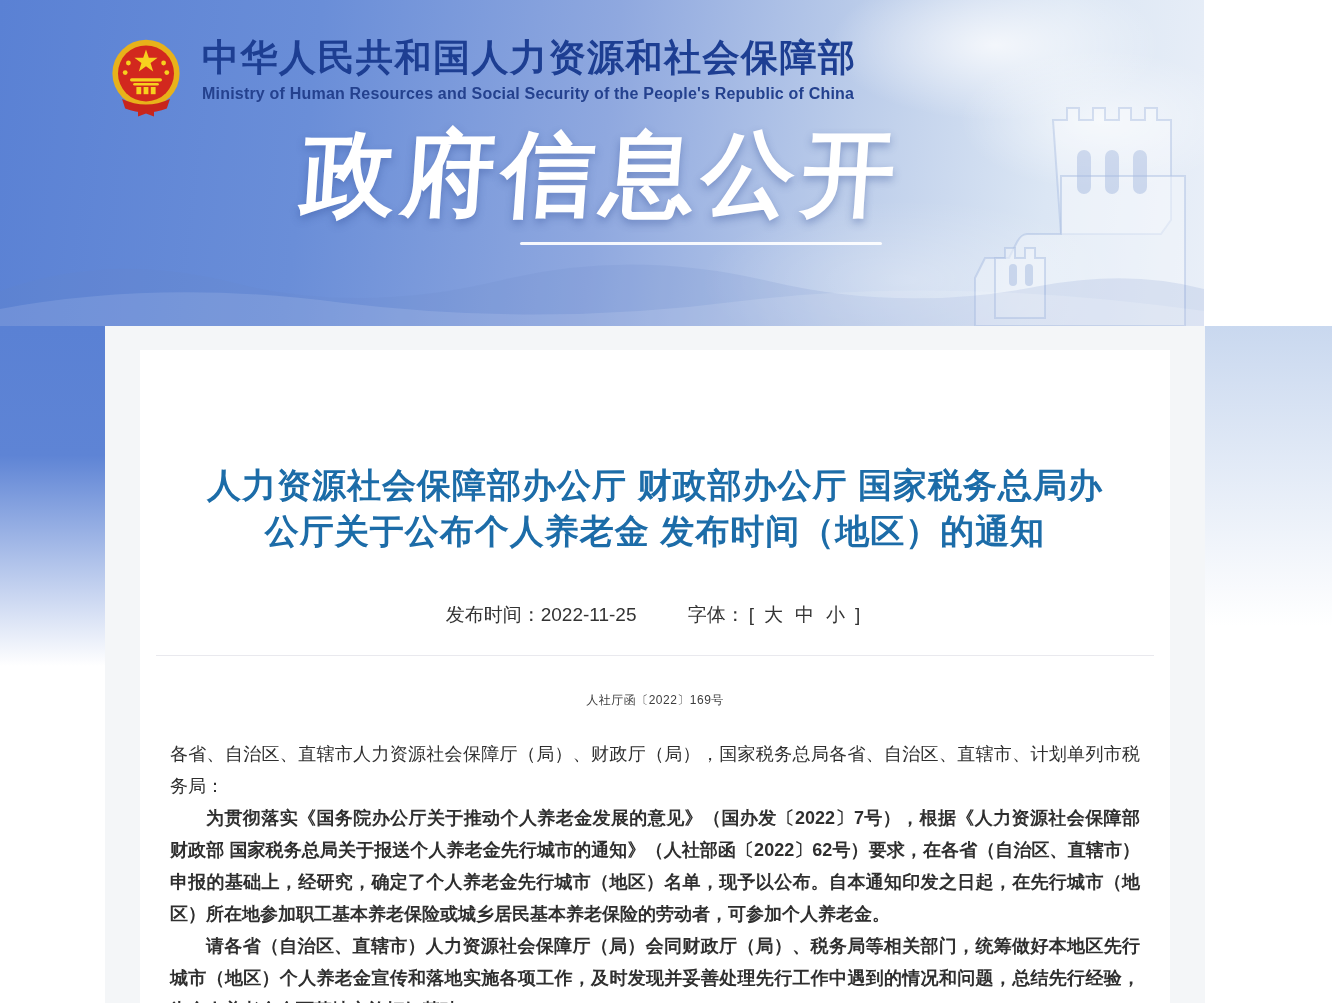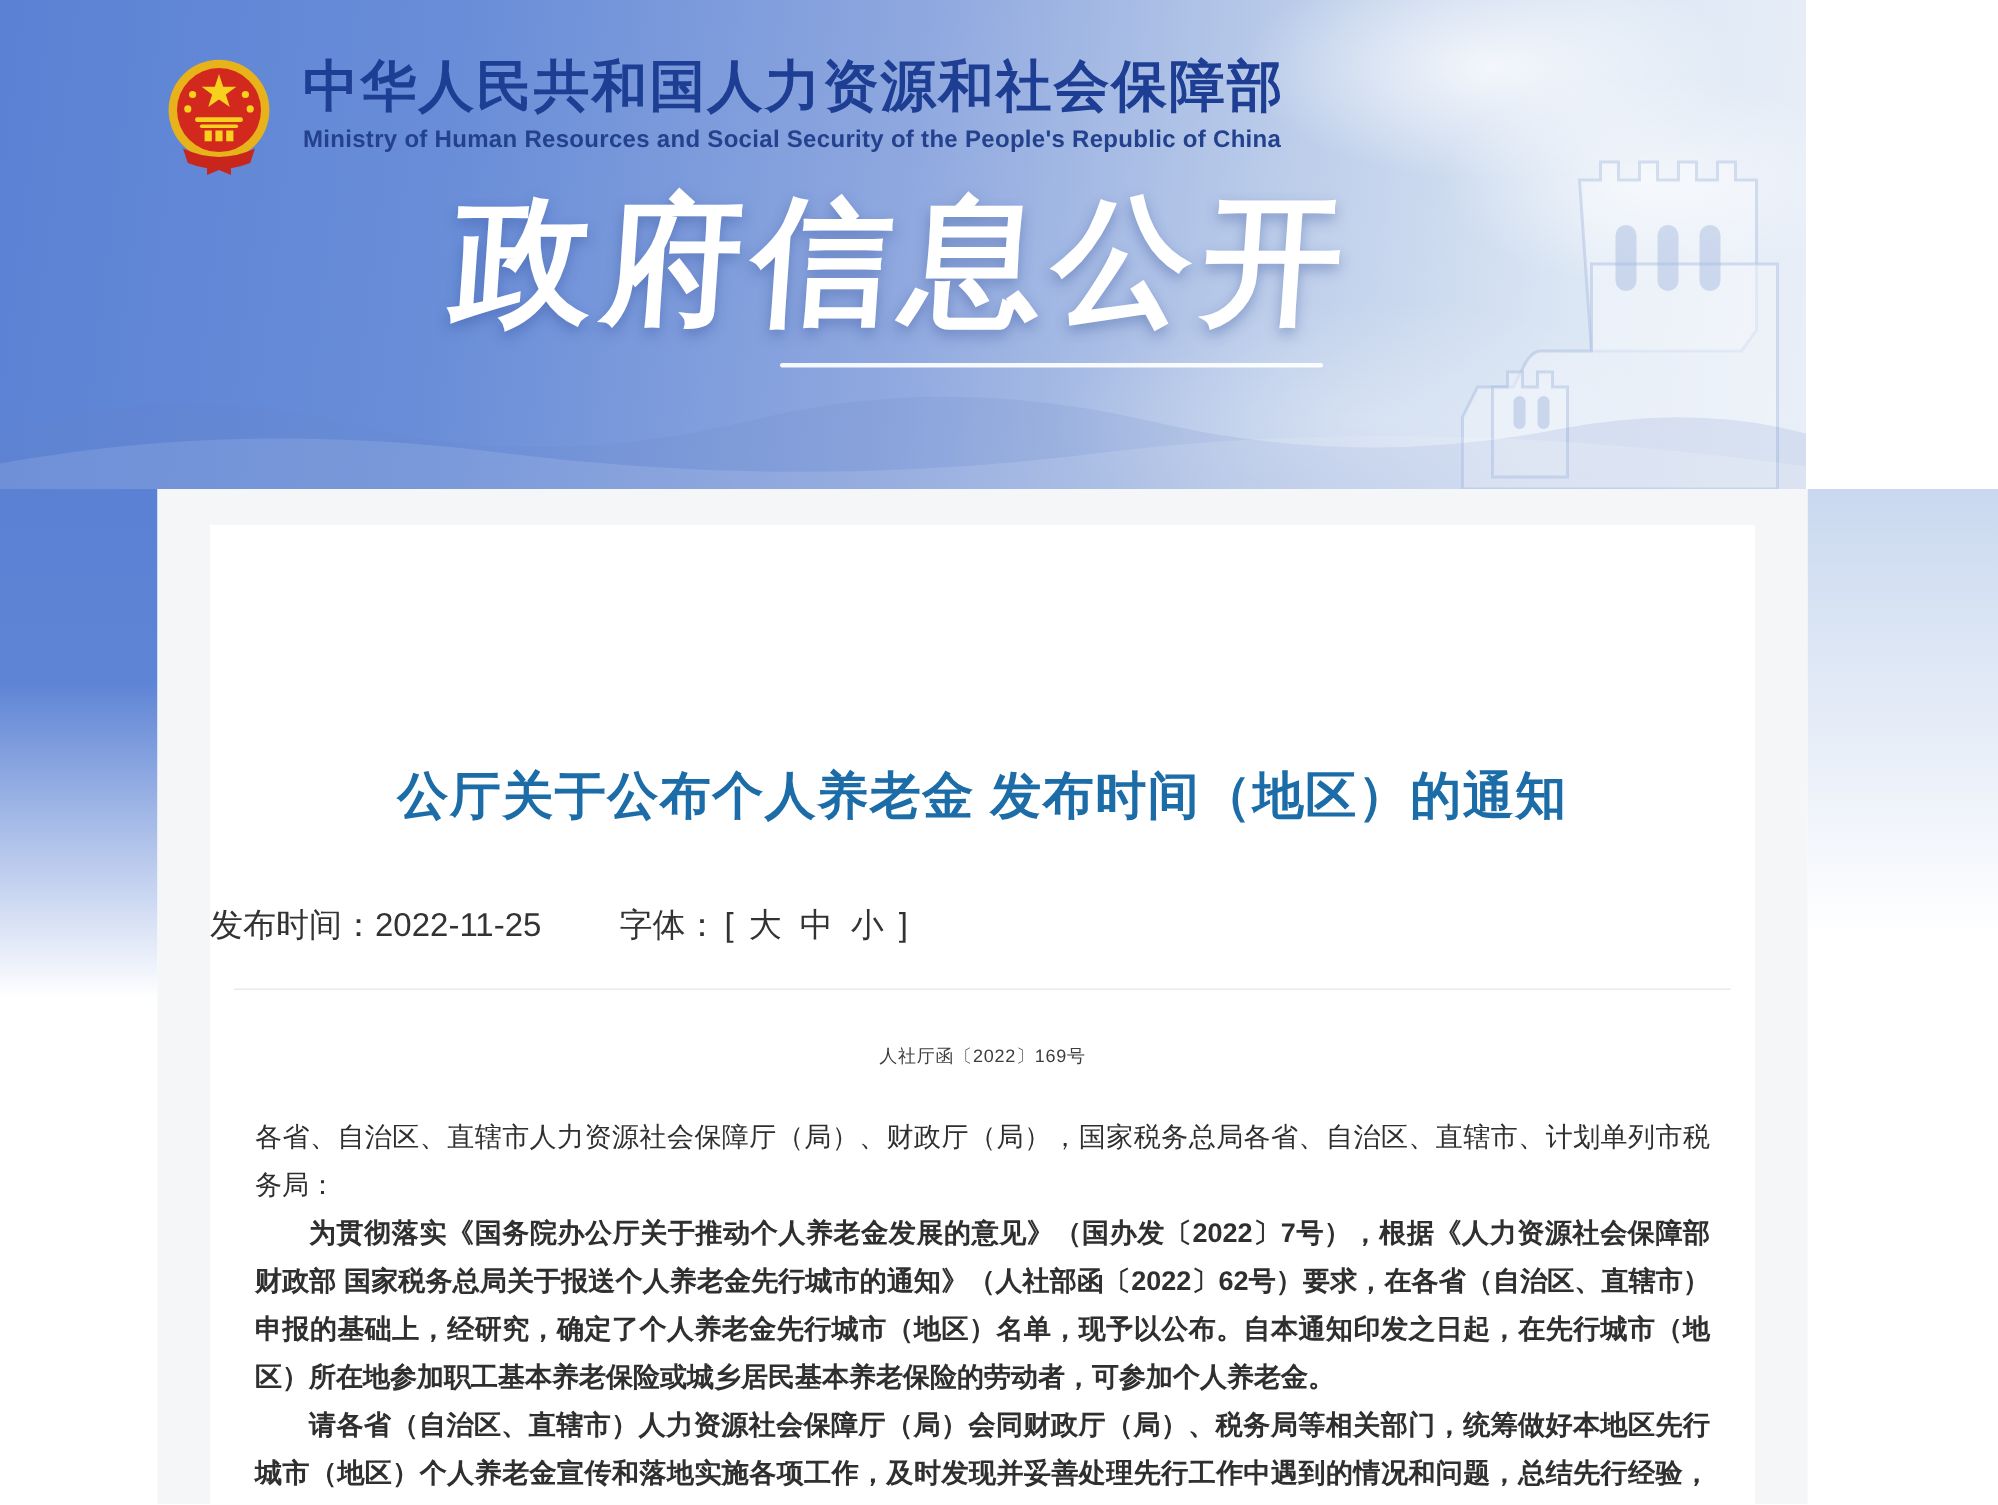--- a/index.html
+++ b/index.html
@@ -47,21 +47,21 @@
     background:linear-gradient(to bottom,#c9d8ef 0%,rgba(255,255,255,0) 100%); }
   .main-panel { position:absolute; left:105px; top:326px; width:1100px; bottom:0; background:#f4f6f8; z-index:2; }
 
   
   .card { position:absolute; left:140px; top:350px; width:1030px; height:653px; background:#ffffff; z-index:4; }
 
   .doc-title {
     padding:112px 60px 0; text-align:center; color:#1c6ca8;
     font-weight:bold; font-size:34px; line-height:1.36; letter-spacing:1px;
   }
-  .meta { margin-top:48px; font-size:22px; color:#333333; }
+  .meta { margin-top:48px; text-align:center; font-size:19px; color:#333333; }
   .meta .date-group { display:inline-block; }
   .meta .font-group { display:inline-block; margin-left:46px; }
   .font-group .bracket { margin:0 4px; color:#333; }
   .font-size-link { display:inline-block; margin:0 6px; color:#333; cursor:pointer; }
 
   .divider { height:1px; background:#e9e9ee; margin:27px 16px 0; }
 
   .doc-number { text-align:center; margin-top:36px; font-size:12px; color:#3d3d3d; letter-spacing:.5px; }
 
   .body-text { margin:29px 30px 0; font-size:18px; color:#2f2f2f; line-height:32px; text-align:justify; }
@@ -125,21 +125,21 @@
       </div>
     </div>
 
     <div class="banner-title">政府信息公开</div>
     <div class="banner-underline"></div>
   </header>
 
   <main class="card">
 
     <h1 class="doc-title">
-      <br>
+      <span>人力资源社会保障部办公厅 财政部办公厅 国家税务总局办</span><br>
       <span>公厅关于公布个人养老金 发布时间（地区）的通知</span>
     </h1>
 
     <div class="meta">
       <span class="date-group">
         <span>发布时间：</span><span>2022-11-25</span>
       </span>
       <span class="font-group">
         <span>字体：</span><span class="bracket">[</span><span class="font-size-link">大</span><span class="font-size-link">中</span><span class="font-size-link">小</span><span class="bracket">]</span>
       </span>

